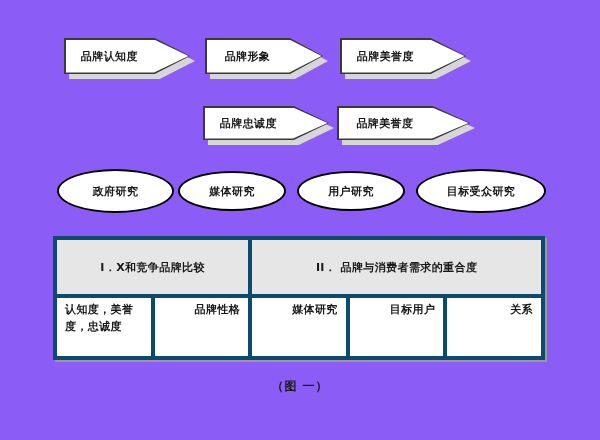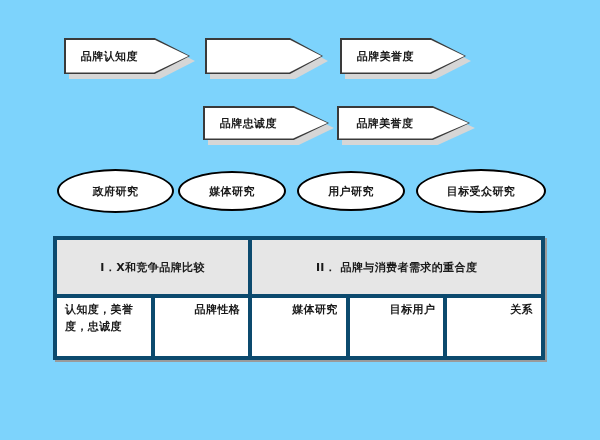--- a/index.html
+++ b/index.html
@@ -13,21 +13,21 @@
     position: relative;
     font-family: "DejaVu Sans", "Liberation Sans", sans-serif;
     overflow: hidden;
   }
 
   #canvas {
     position: absolute;
     left: 0; top: 0;
     width: 600px;
     height: 440px;
-    background: #7dd3fc;
+    background: #8b5cf6;
   }
 
   
   .arrow {
     position: absolute;
     box-sizing: border-box;
   }
   .arrow .shadow {
     position: absolute;
     left: 5px;
@@ -150,20 +150,21 @@
     <div class="shadow"></div>
     <div class="body"></div>
     <div class="inner"></div>
     <div class="label">品牌认知度</div>
   </div>
 
   <div class="arrow" style="left:205px; top:38px; width:118px; height:36px;">
     <div class="shadow"></div>
     <div class="body"></div>
     <div class="inner"></div>
+    <div class="label">品牌形象</div>
   </div>
 
   <div class="arrow" style="left:340px; top:38px; width:126px; height:36px;">
     <div class="shadow"></div>
     <div class="body"></div>
     <div class="inner"></div>
     <div class="label">品牌美誉度</div>
   </div>
 
   <div class="arrow" style="left:203px; top:106px; width:126px; height:34px;">
@@ -205,14 +206,15 @@
     <tr class="body-row">
       <td class="left-align" style="width:95px;">认知度，美誉度，忠诚度</td>
       <td style="width:85px;">品牌性格</td>
       <td style="width:110px;">媒体研究</td>
       <td style="width:110px;">目标用户</td>
       <td style="width:92px;">关系</td>
     </tr>
   </tbody>
     </table>
 
+  <div id="figure-caption">（图  一）</div>
 
 </div>
 
 </body></html>

